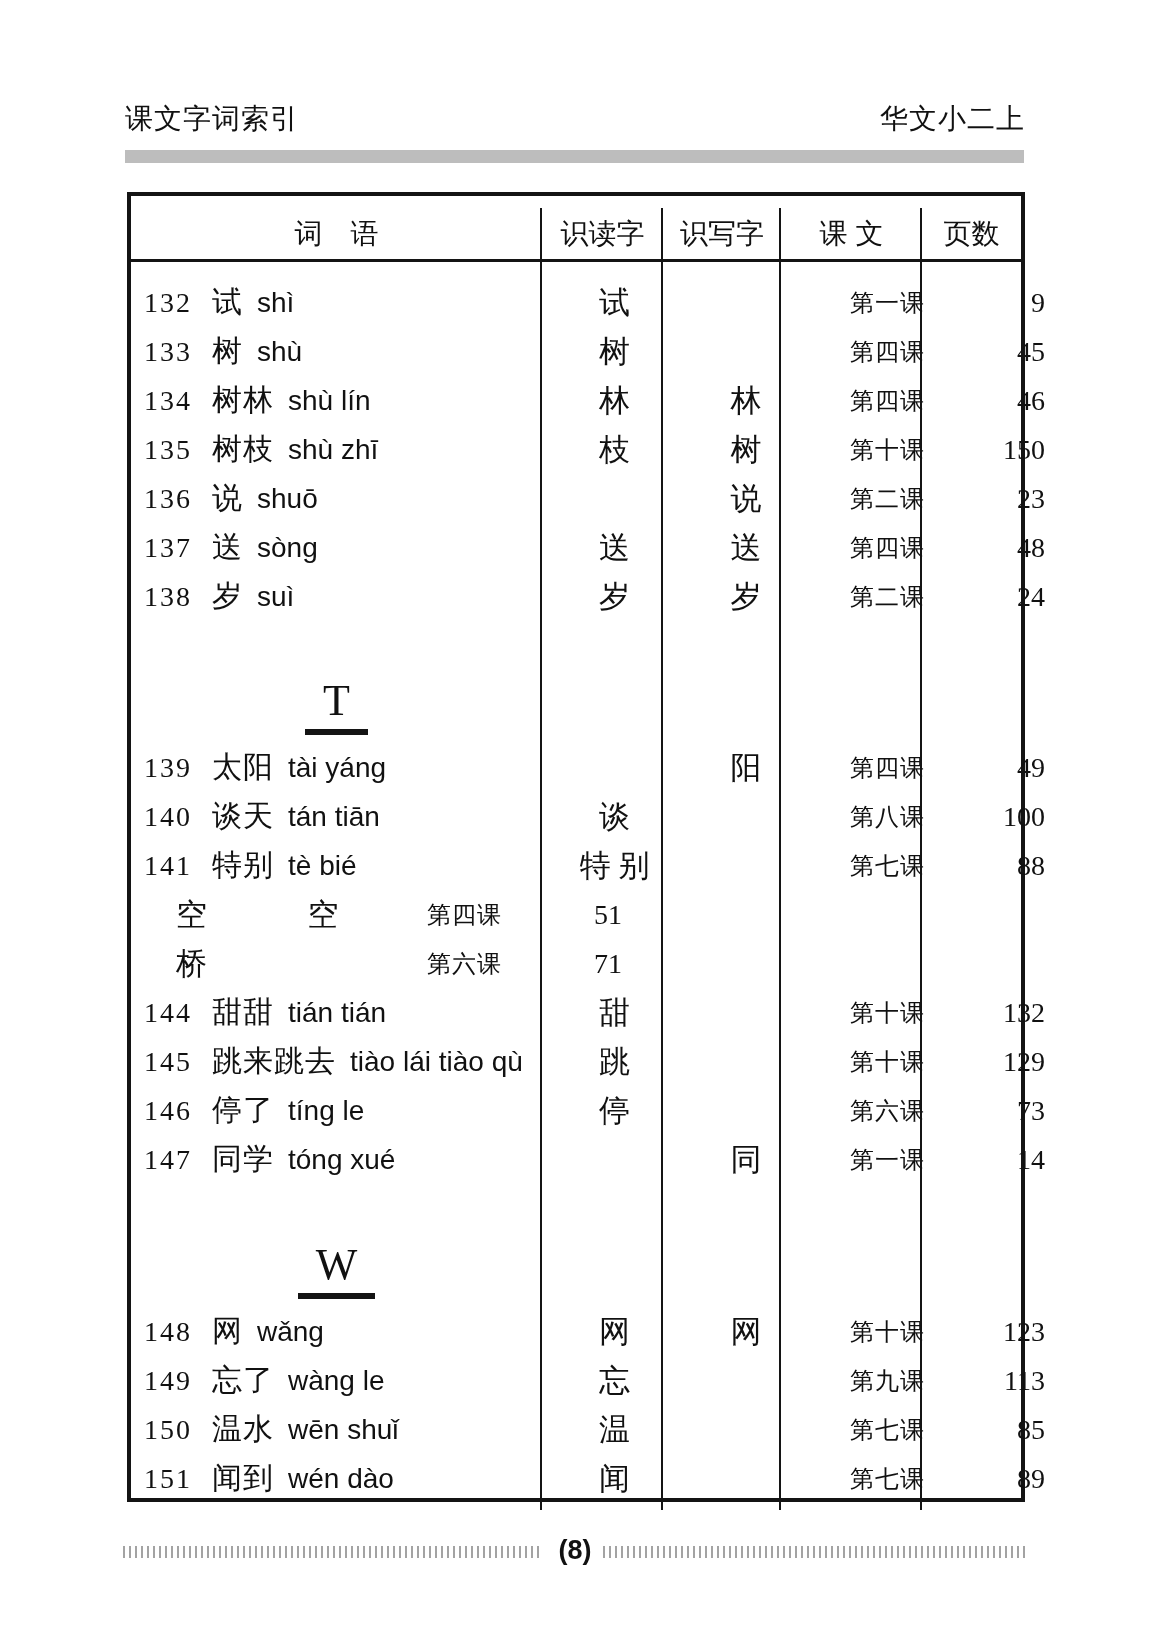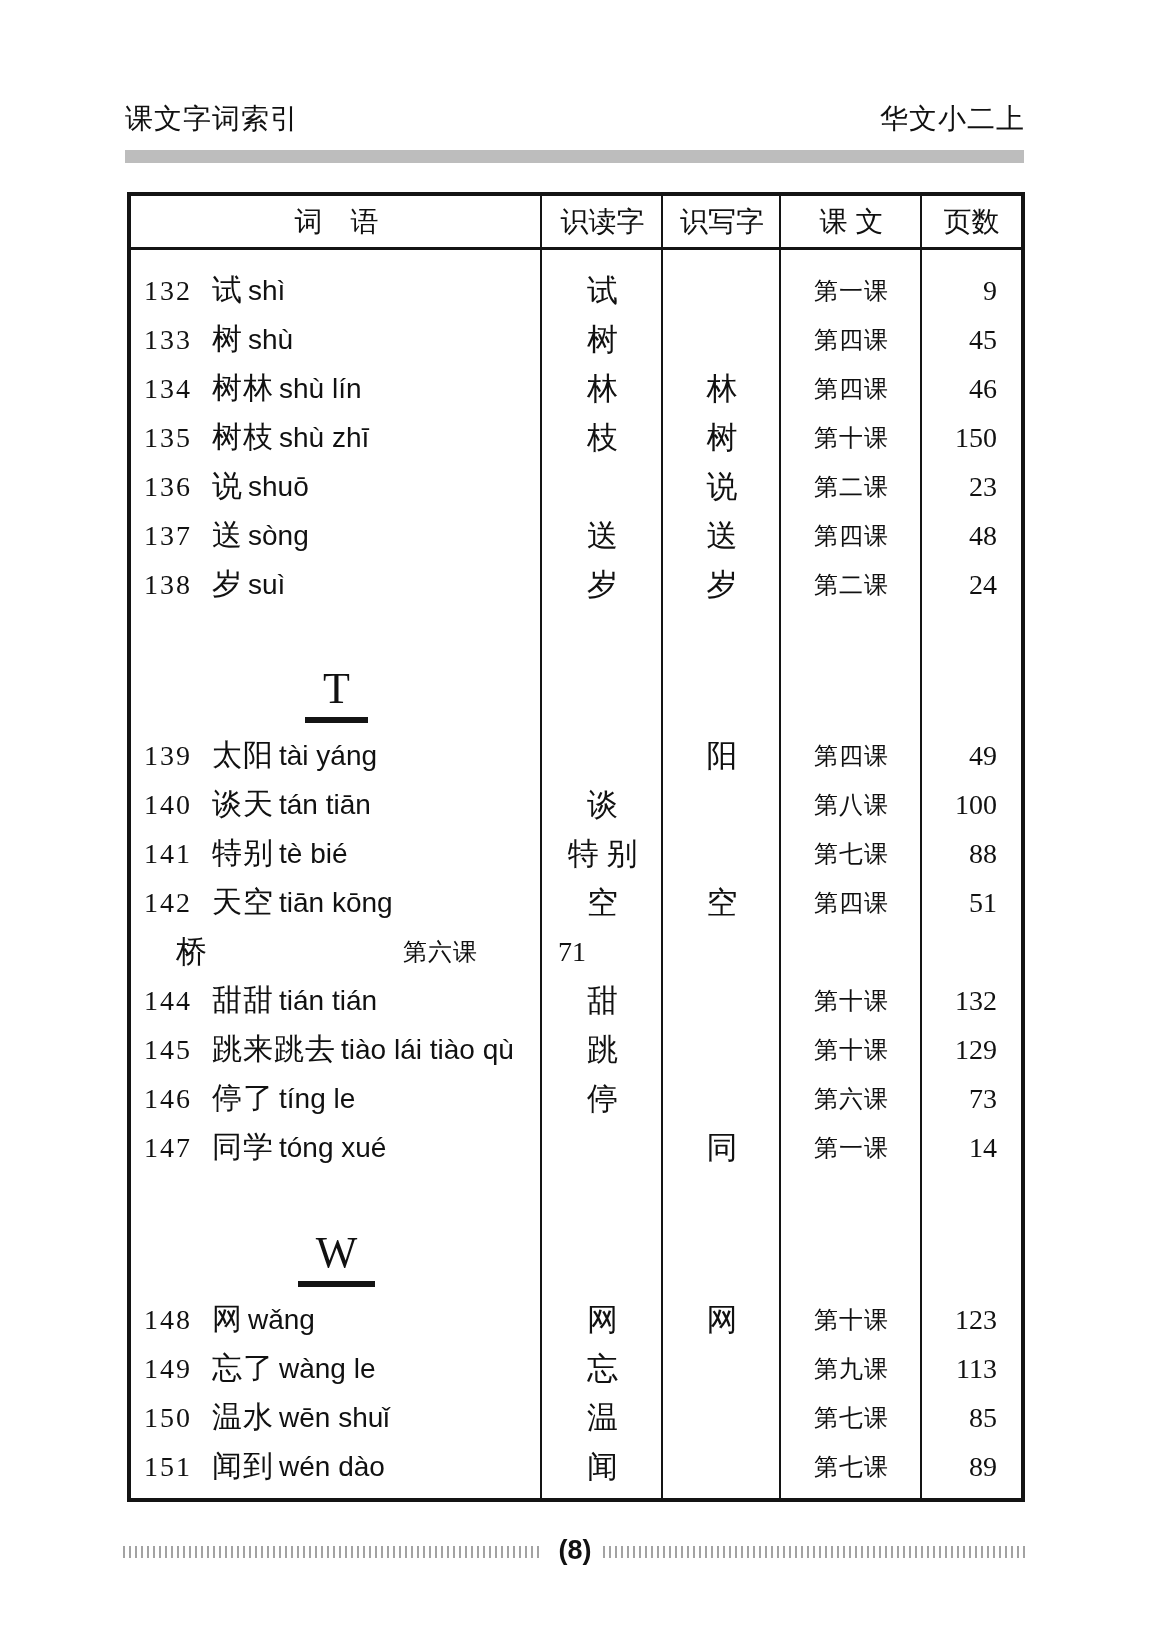--- a/index.html
+++ b/index.html
@@ -16,34 +16,34 @@
   
   .index-table { position:absolute; left:127px; top:192px; width:898px; height:1310px;
                  border:4px solid #141414; }
   .table-inner { position:relative; width:890px; height:1302px; }
 
   .vline { position:absolute; top:0; bottom:0; width:2px; background:#141414; }
   .vline.v1 { left:409px; } .vline.v2 { left:530px; }
   .vline.v3 { left:648px; } .vline.v4 { left:789px; }
 
   .thead { display:flex; height:51px; align-items:center;
-           font-family:"Liberation Sans", sans-serif; font-weight:500; font-size:28px; }
+           font-family:"Liberation Sans", sans-serif; font-weight:500; font-size:28px;margin-top:12px; }
   .header-sep { height:3px; background:#141414; }
 
   .hc, .cell { flex:0 0 auto; }
   .w1 { width:411px; } .w2 { width:121px; } .w3 { width:118px; } .w4 { width:141px; } .w5 { width:99px; }
   .thead .hc { text-align:center; }
 
   #table-body { padding-top:16px; }
-  .trow { display:flex; height:49px; align-items:center; }
+  .trow { display:flex; height:49px; align-items:center;gap:12px; }
 
   .cell.word-cell { display:flex; align-items:baseline; padding-left:13px; white-space:nowrap; }
   .row-num  { width:68px; font-size:28px; letter-spacing:2px; }
   .word-zh  { font-size:30px; letter-spacing:1px; }
-  .pinyin   { font-family:"Liberation Sans", sans-serif; font-size:28px; margin-left:5px; }
+  .pinyin   { font-family:"Liberation Sans", sans-serif; font-size:28px; margin-left:14px; }
 
   .cell.center-zh { text-align:center; font-size:31px; }
   .cell.lesson    { text-align:center; font-size:24px; letter-spacing:1px; }
   .cell.pagenum   { text-align:right; font-size:28px; padding-right:24px; }
 
   .section-block { display:flex; align-items:flex-end; }
   .section-block.sec-t { height:122px; }
   .section-block.sec-w { height:123px; }
   .section-letter-box { width:411px; text-align:center; }
   .section-letter { display:inline-block; font-size:44px; line-height:1;
@@ -202,25 +202,20 @@
       <span class="word-zh">特别</span>
       <span class="pinyin">tè bié</span>
     </div>
     <div class="cell w2 center-zh">特 别</div>
     <div class="cell w3 center-zh"></div>
     <div class="cell w4 lesson">第七课</div>
     <div class="cell w5 pagenum">88</div>
   </div>
 
   <div class="trow">
-    <div class="cell w1 word-cell">
-      <span class="row-num">142</span>
-      <span class="word-zh">天空</span>
-      <span class="pinyin">tiān kōng</span>
-    </div>
     <div class="cell w2 center-zh">空</div>
     <div class="cell w3 center-zh">空</div>
     <div class="cell w4 lesson">第四课</div>
     <div class="cell w5 pagenum">51</div>
   </div>
 
   <div class="trow">
     <div class="cell w2 center-zh">桥</div>
     <div class="cell w3 center-zh"></div>
     <div class="cell w4 lesson">第六课</div>

